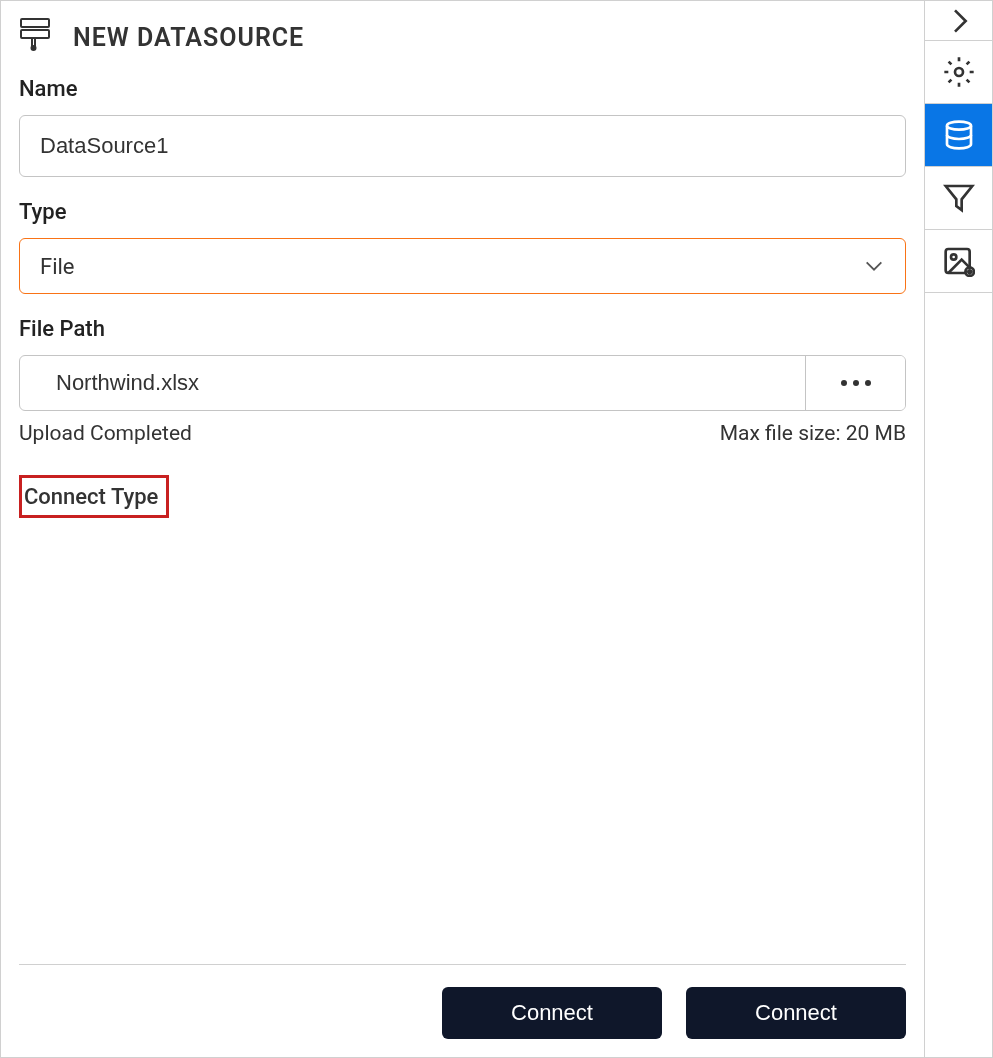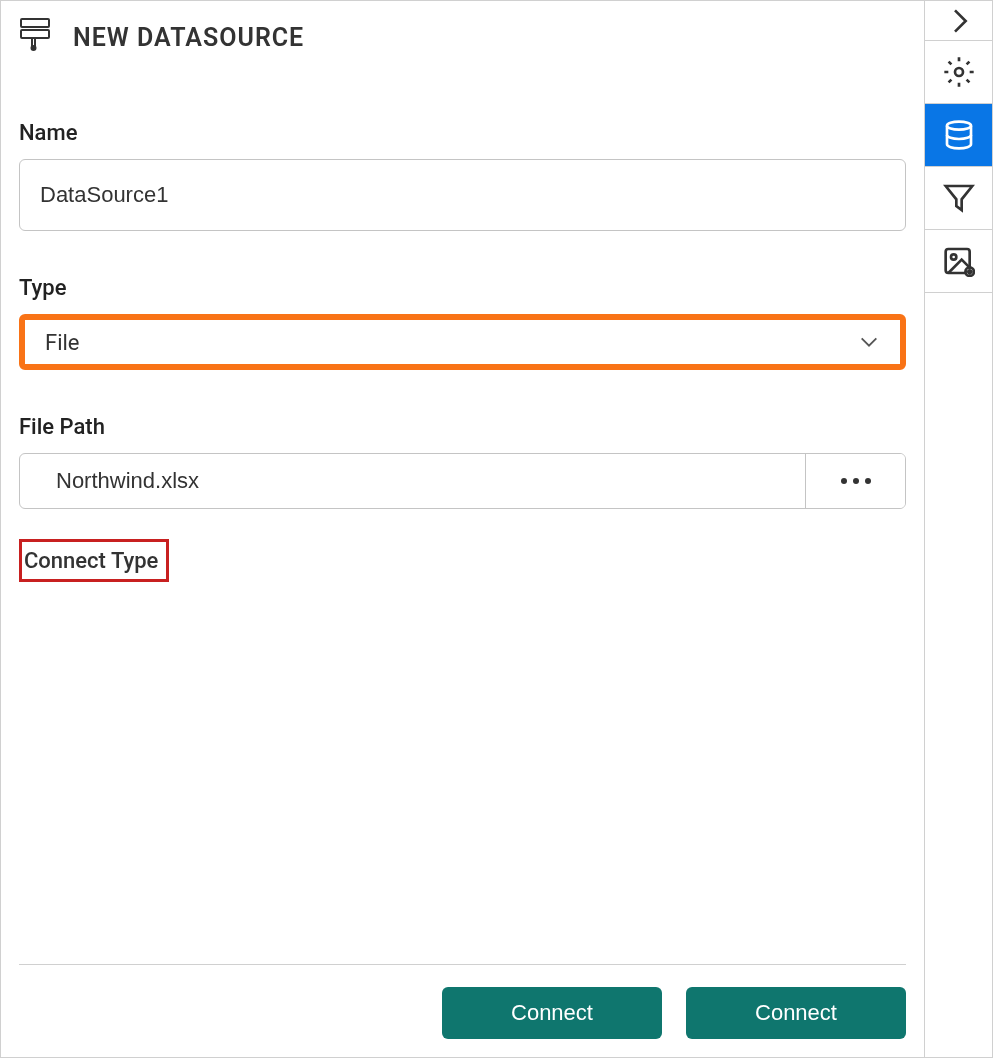--- a/index.html
+++ b/index.html
@@ -38,44 +38,43 @@
       justify-content: center;
     }
     .header-title {
       font-size: 25px;
       font-weight: 600;
       letter-spacing: 1px;
       color: #333;
     }
     .form-group {
       margin-bottom: 22px;
-      margin-top: 44px;
     }
     .form-label {
       font-size: 22px;
       font-weight: 500;
       color: #222;
       margin-bottom: 14px;
       display: block;
     }
     .form-input {
       width: 100%;
-      height: 72px;
+      height: 62px;
       border: 1px solid #c4c4c4;
       border-radius: 6px;
       padding: 0 20px;
       font-size: 22px;
       color: #333;
       background: #fff;
       outline: none;
     }
     .form-select {
       width: 100%;
       height: 56px;
-      border: 6px solid #f97316;
+      border: 1px solid #f97316;
       border-radius: 6px;
       padding: 0 20px;
       font-size: 22px;
       color: #333;
       background: #fff;
       display: flex;
       align-items: center;
       justify-content: space-between;
       cursor: pointer;
     }
@@ -168,21 +167,21 @@
       justify-content: flex-end;
       gap: 24px;
     }
     .btn {
       width: 220px;
       height: 52px;
       border: none;
       border-radius: 6px;
       font-size: 22px;
       cursor: pointer;
-      background: #0f766e;
+      background: #0f172a;
       color: #fff;
     }
     .sidebar {
       width: 67px;
       display: flex;
       flex-direction: column;
     }
     .sidebar-item {
       height: 63px;
       border-bottom: 1px solid #d0d0d0;
@@ -240,20 +239,24 @@
       <div class="file-input-group">
         <input class="file-input" type="text" value="Northwind.xlsx" style="">
         <button class="file-browse-btn">
           <svg width="36" height="10" viewBox="0 0 36 10">
             <circle cx="6" cy="5" r="3" fill="#333"></circle>
             <circle cx="18" cy="5" r="3" fill="#333"></circle>
             <circle cx="30" cy="5" r="3" fill="#333"></circle>
           </svg>
         </button>
       </div>
+      <div class="file-status-row">
+        <span>Upload Completed</span>
+        <span>Max file size: 20 MB</span>
+      </div>
     </div>
 
     <div class="form-group" style="margin-top: 30px;">
       <div class="extract-type-label">Connect Type</div>
     </div>
   </div>
 
   <div class="footer">
     <button class="btn">Connect</button>
     <button class="btn">Connect</button>

